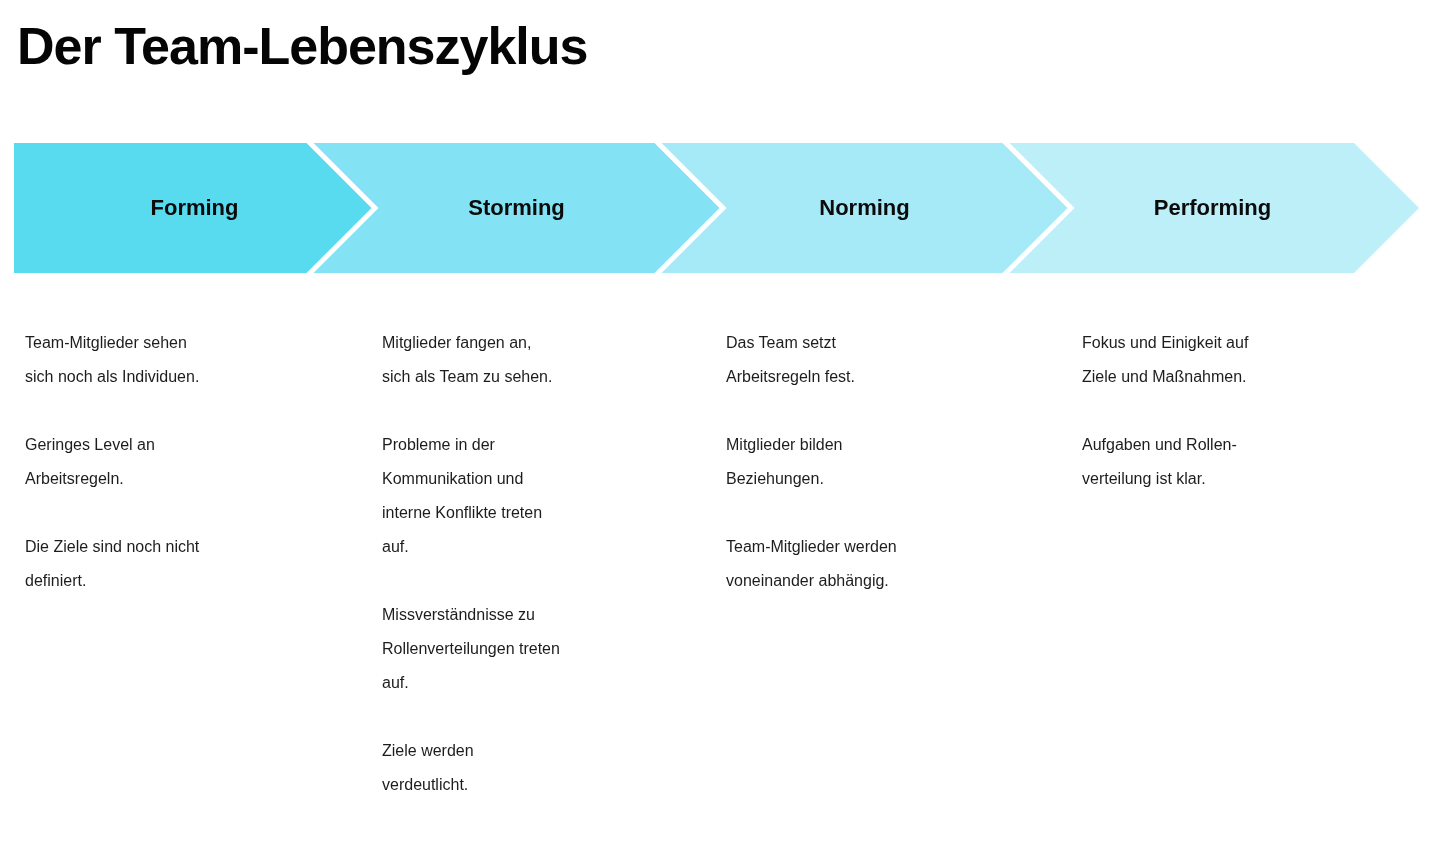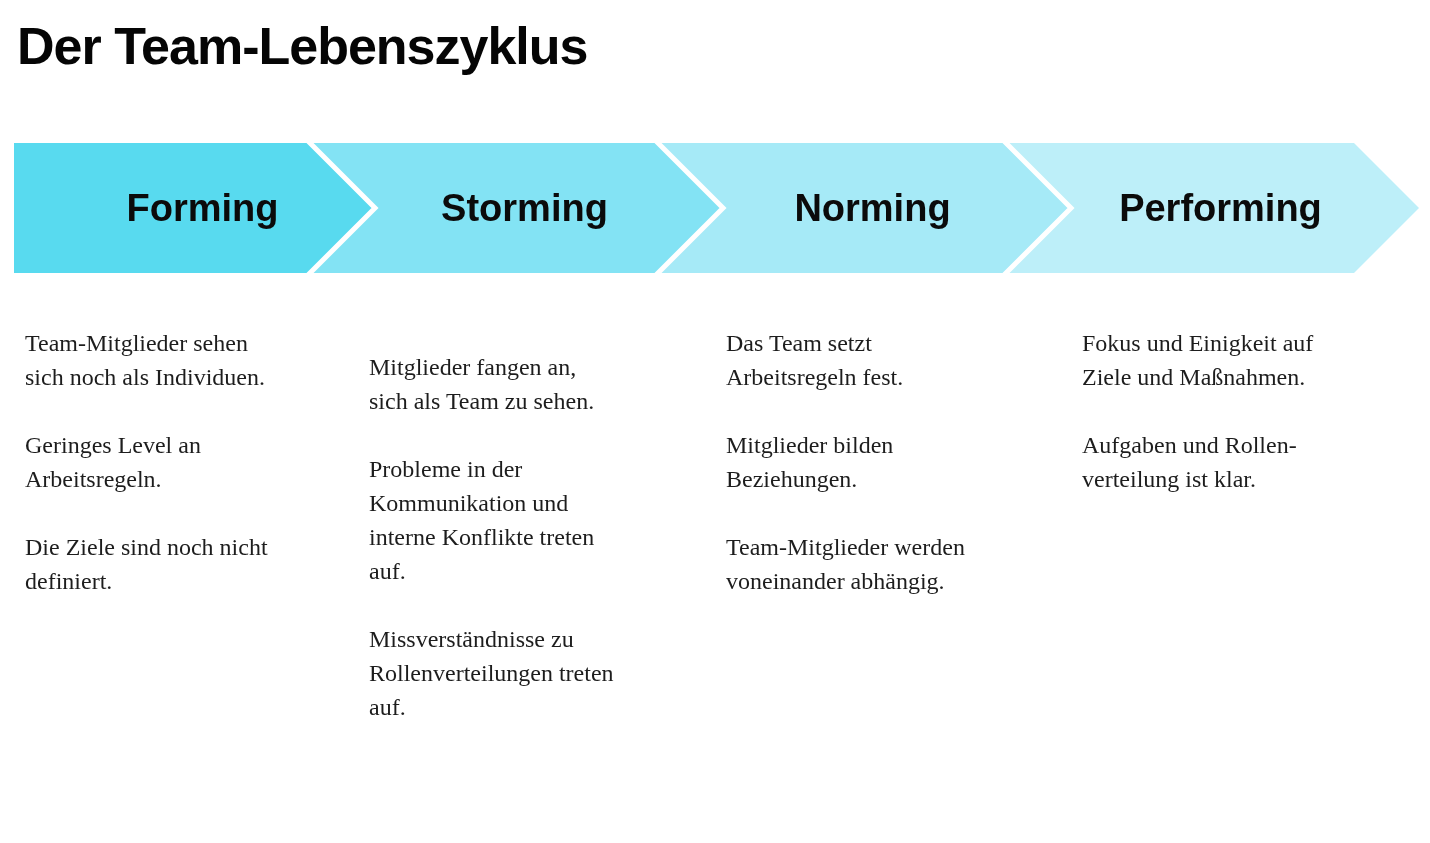--- a/index.html
+++ b/index.html
@@ -32,41 +32,39 @@
     width: 1430px;
     height: 130px;
     display: block;
   }
   .phase-label {
     position: absolute;
     top: 143px;
     height: 130px;
     line-height: 130px;
     text-align: center;
-    font-size: 38px;
+    font-size: 22px;
     font-weight: bold;
     color: #0b0b0b;
     pointer-events: none;
-    padding-left: 8px;
   }
   .label-forming    { left: 14px;   width: 361px; }
   .label-storming   { left: 310px;  width: 413px; }
   .label-norming    { left: 658px;  width: 413px; }
   .label-performing { left: 1006px; width: 413px; }
   .desc-col {
     position: absolute;
     top: 326px;
     width: 335px;
-    font-size: 24px;
+    font-size: 16px;
     line-height: 34px;
     color: #1d1d1d;
-    font-family: Liberation Serif, serif;
   }
   .col-0 { left: 25px; }
-  .col-1 { left: 369px; margin-top: 24px; }
+  .col-1 { left: 382px; }
   .col-2 { left: 726px; }
   .col-3 { left: 1082px; }
   .desc-col p {
     margin: 0 0 34px 0;
     white-space: pre-line;
   }
 </style>
 </head>
 <body>
 
@@ -101,20 +99,22 @@
   <div class="desc-col col-1">
     <p>Mitglieder fangen an,
 sich als Team zu sehen.</p>
     <p>Probleme in der
 Kommunikation und
 interne Konflikte treten
 auf.</p>
     <p>Missverständnisse zu
 Rollenverteilungen treten
 auf.</p>
+    <p>Ziele werden
+verdeutlicht.</p>
   </div>
 
   <div class="desc-col col-2">
     <p>Das Team setzt
 Arbeitsregeln fest.</p>
     <p>Mitglieder bilden
 Beziehungen.</p>
     <p>Team-Mitglieder werden
 voneinander abhängig.</p>
   </div>

